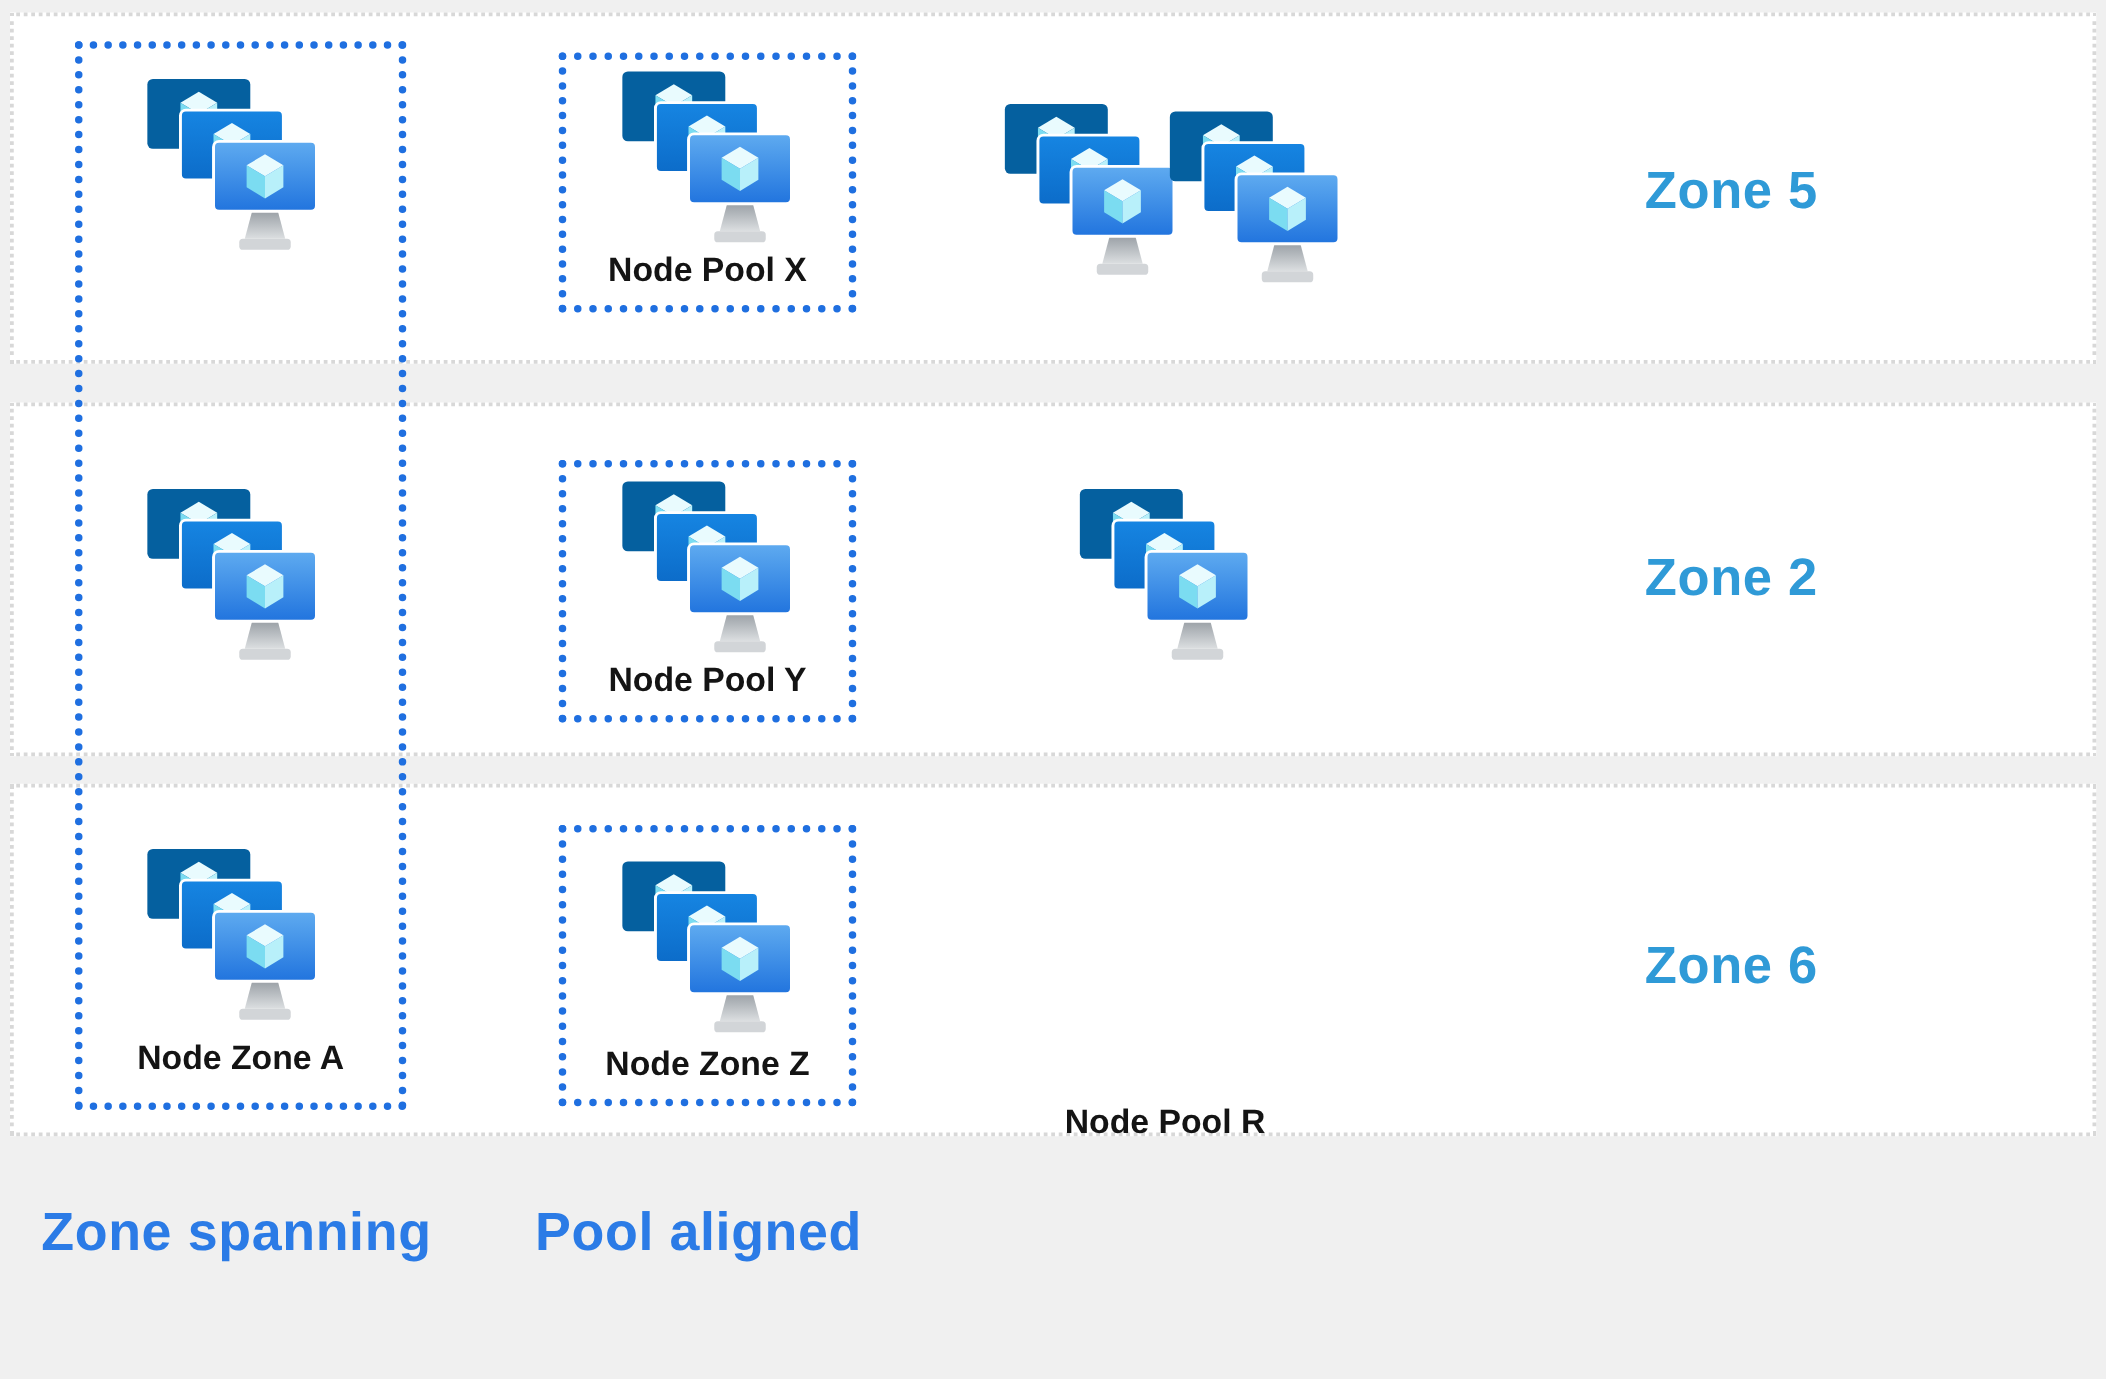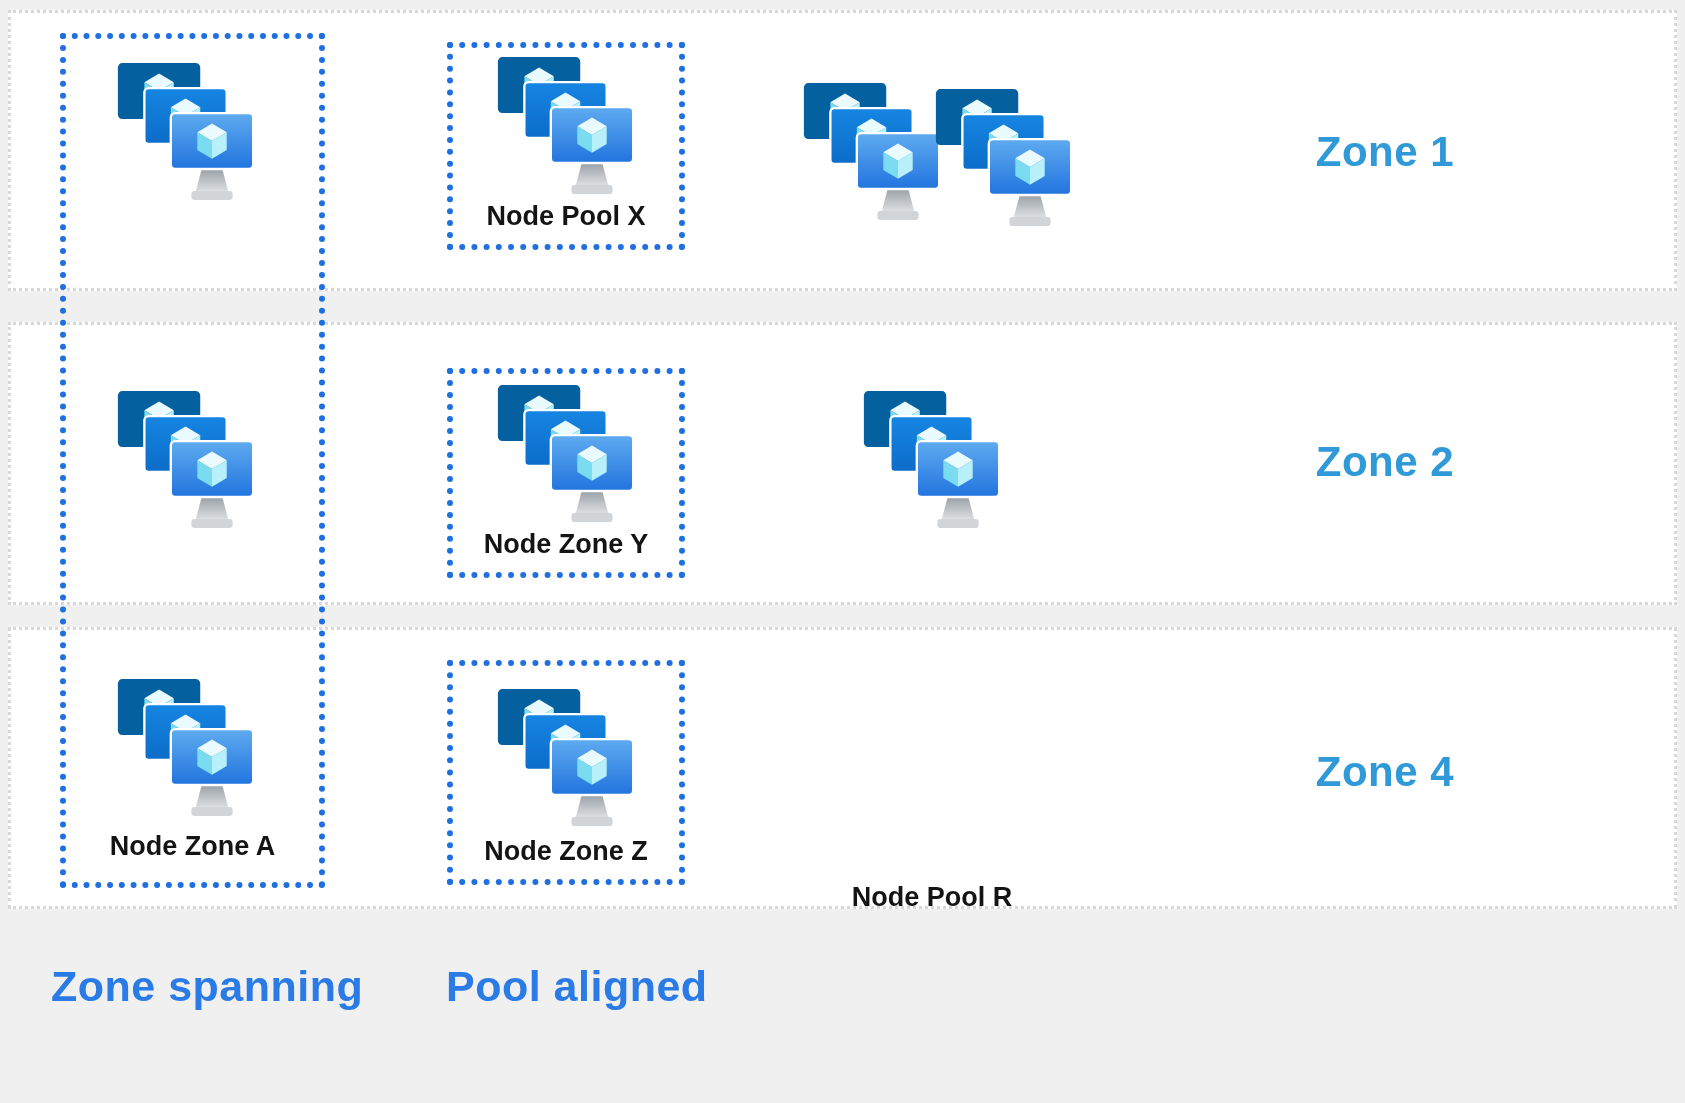--- a/index.html
+++ b/index.html
@@ -72,21 +72,20 @@
   .cl-z      { left:492px; top:686px; }
   .cl-reg-1a { left:798px; top:80px; }
   .cl-reg-1b { left:930px; top:86px; }
   .cl-reg-2  { left:858px; top:388px; }
 
   .col-label {
     position:absolute; top:962px;
     font-size:43px; font-weight:bold;
     color:var(--column-label, #2b7be6);
     letter-spacing:0.5px;
-    margin-left:18px;
   }
   .col-label-1 { left:33px; }
   .col-label-2 { left:428px; }
   .col-label-3 { left:855px; }
 </style>
 </head>
 <body>
 
 <svg width="0" height="0" style="position:absolute" aria-hidden="true">
   <defs>
@@ -123,33 +122,33 @@
     </g>
   </defs>
 </svg>
 
 <div class="canvas">
 
   <div class="zone-band band-1"></div>
   <div class="zone-band band-2"></div>
   <div class="zone-band band-3"></div>
 
-  <div class="zone-label zone-label-1">Zone 1</div>
+  <div class="zone-label zone-label-1">Zone 5</div>
   <div class="zone-label zone-label-2">Zone 2</div>
-  <div class="zone-label zone-label-3">Zone 4</div>
+  <div class="zone-label zone-label-3">Zone 6</div>
 
   <div class="pool-box pool-a">
     <div class="pool-label">Node Zone A</div>
   </div>
 
   <div class="pool-box pool-x">
     <div class="pool-label">Node Pool X</div>
   </div>
   <div class="pool-box pool-y">
-    <div class="pool-label">Node Zone Y</div>
+    <div class="pool-label">Node Pool Y</div>
   </div>
   <div class="pool-box pool-z">
     <div class="pool-label">Node Zone Z</div>
   </div>
 
   <div class="pool-label-regional">Node Pool R</div>
 
   <div class="cluster cl-span-1">
     <svg viewBox="0 0 102 97">
         <use href="#vm-cluster"></use>

